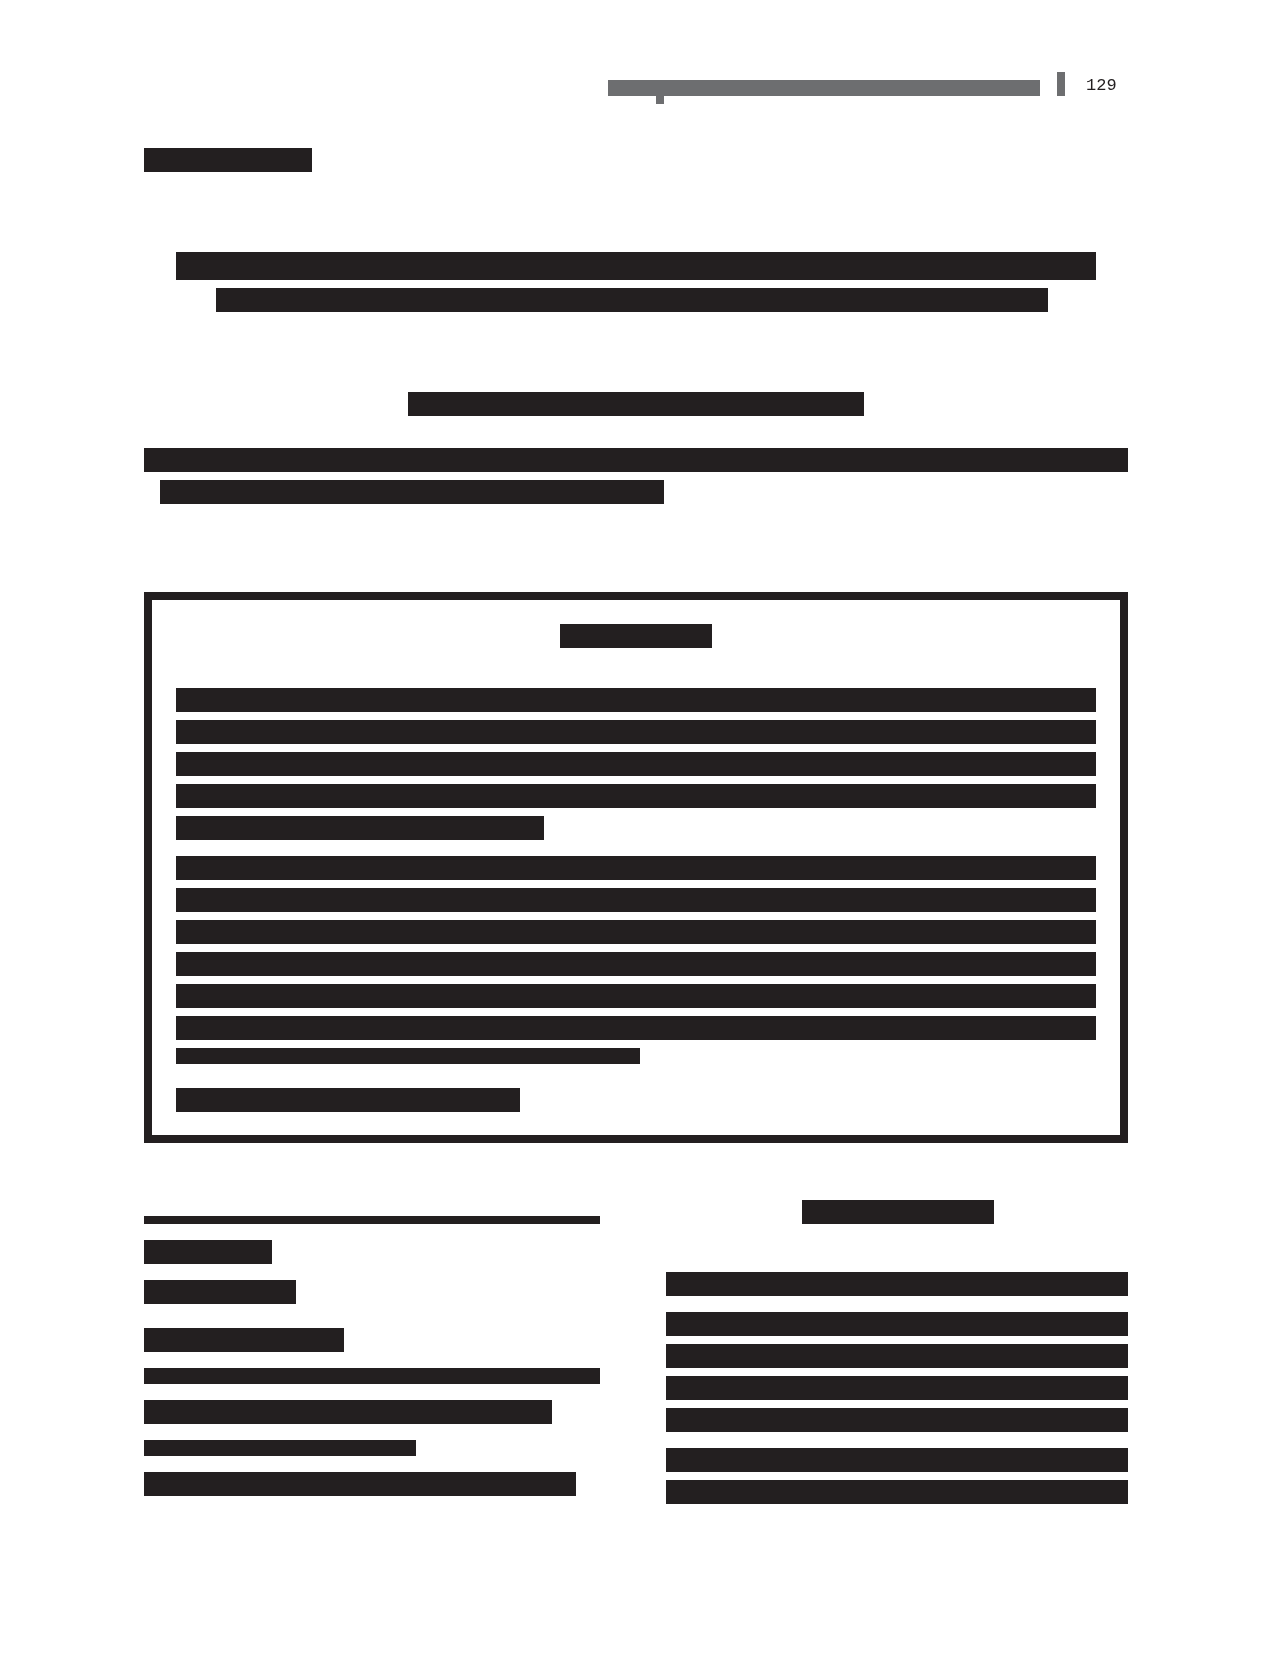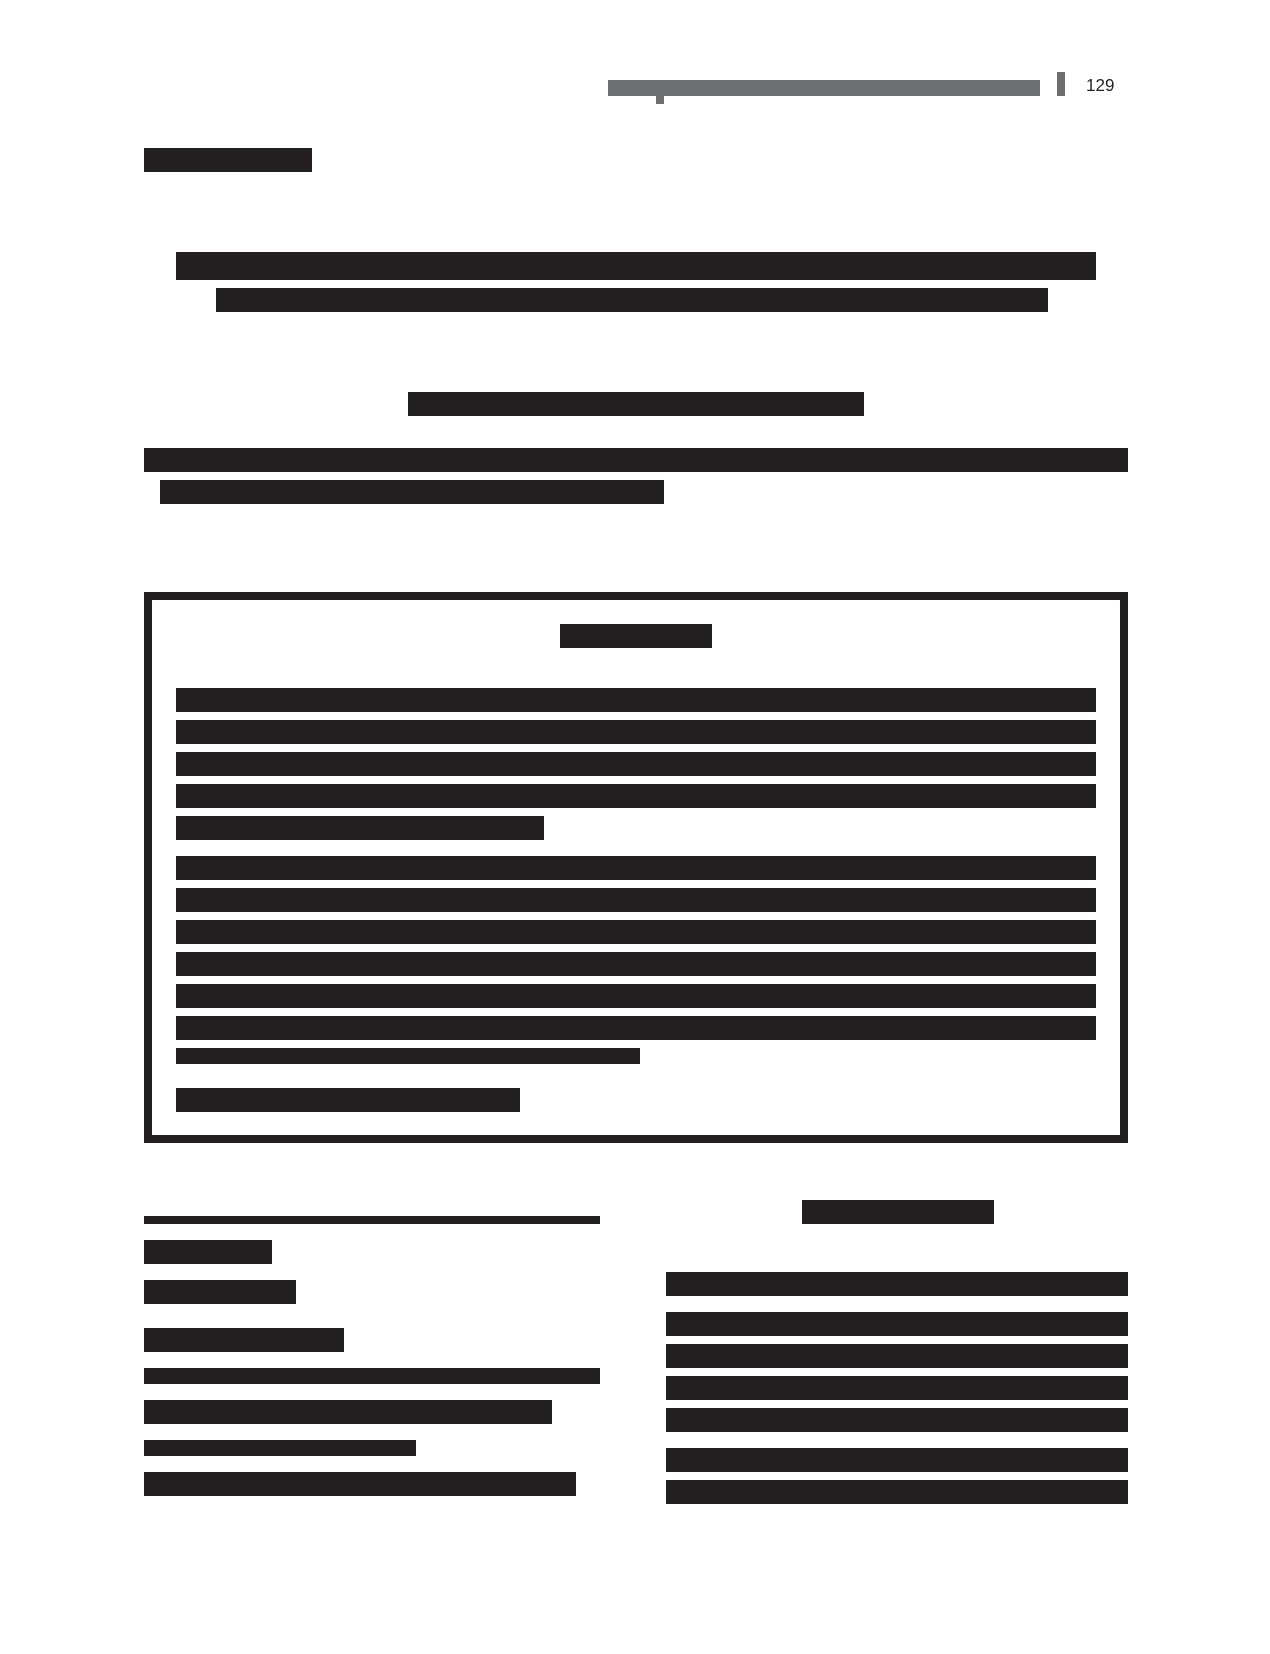--- a/index.html
+++ b/index.html
@@ -1,19 +1,19 @@
 <!DOCTYPE html>
 <html><head>
 <meta charset="utf-8">
 <style>
   html,body{margin:0;padding:0;background:#fff;}
   body{width:1270px;height:1654px;position:relative;overflow:hidden;font-family:"Liberation Sans",sans-serif;}
   .bar{position:absolute;background:#231f20;}
   .gbar{position:absolute;background:#6d6e70;}
-  .pagenum{position:absolute;left:1086px;top:76px;font-size:17px;color:#231f20;font-family:Liberation Sans, sans-serif;}
+  .pagenum{position:absolute;left:1086px;top:76px;font-size:17px;color:#231f20;font-family:Liberation Mono, monospace;}
   .box{position:absolute;left:144px;top:592px;width:984px;height:551px;box-sizing:border-box;border:8px solid #231f20;}
   .rule{position:absolute;background:#231f20;}
 </style>
 </head>
 <body>
 
 <div class="gbar" style="left:608px;top:80px;width:432px;height:16px;"></div>
 <div class="gbar" style="left:656px;top:96px;width:8px;height:8px;"></div>
 <div class="gbar" style="left:1057px;top:72px;width:8px;height:24px;"></div>
 <div class="pagenum">129</div>

